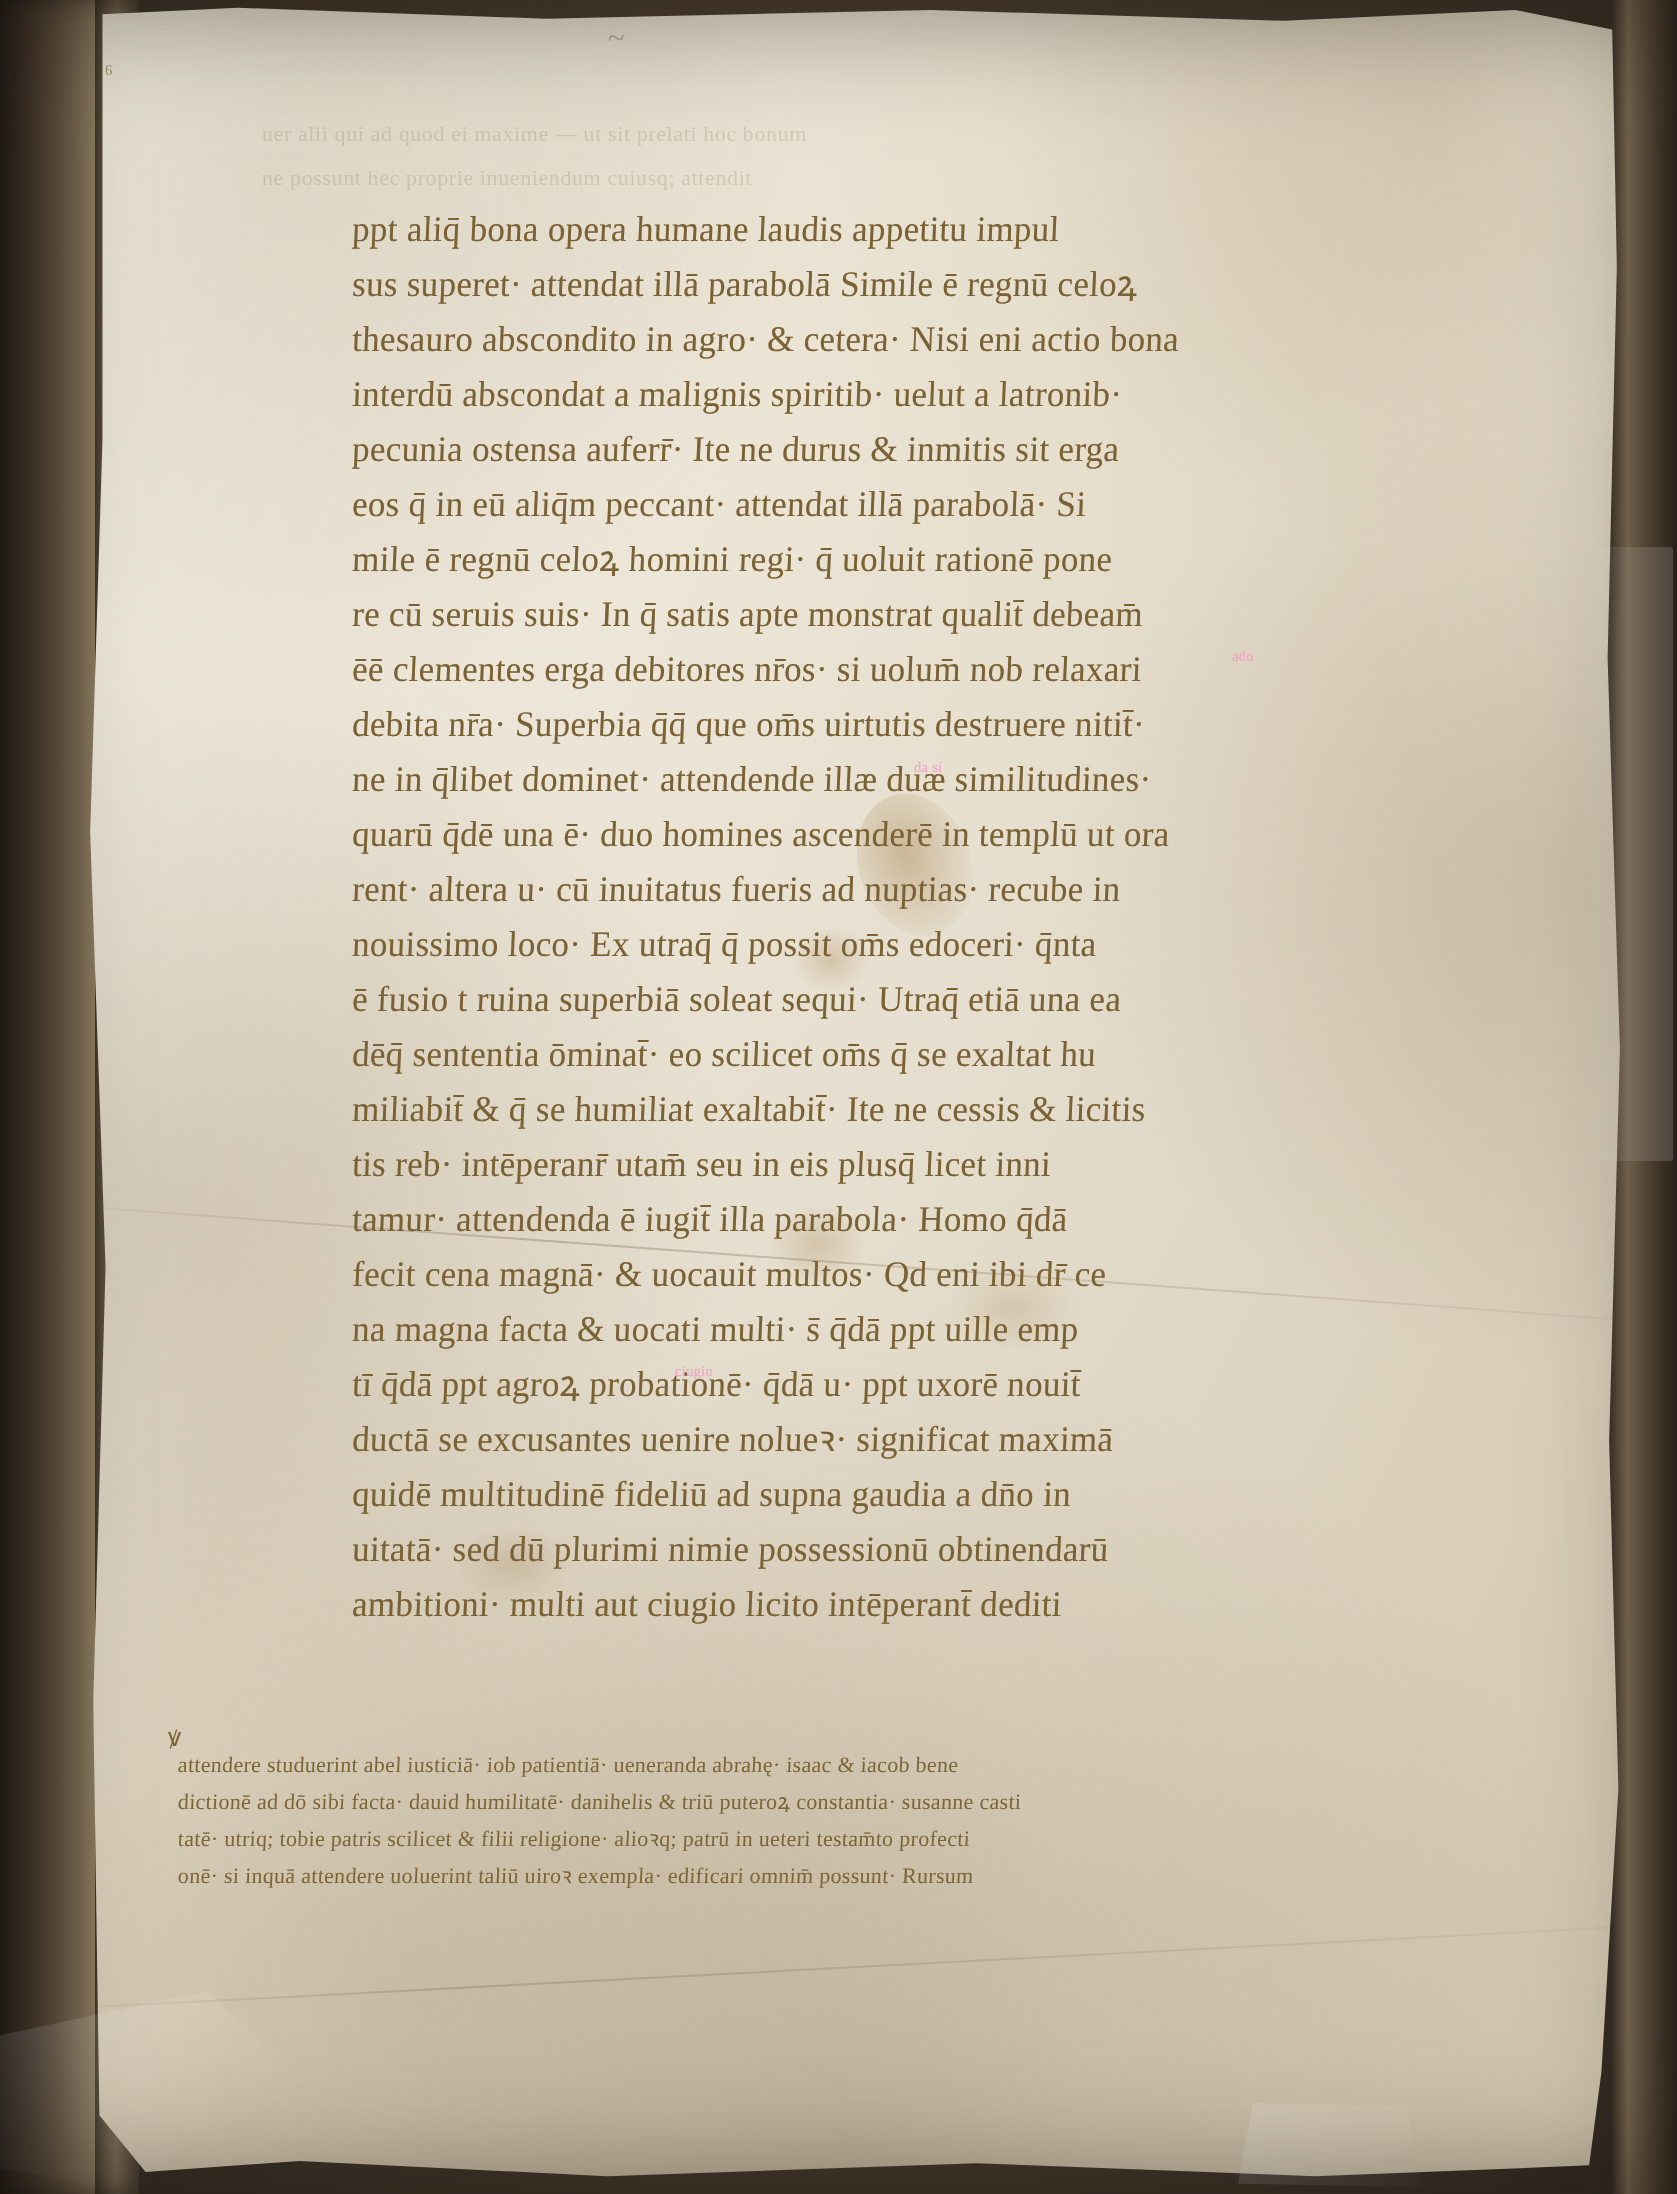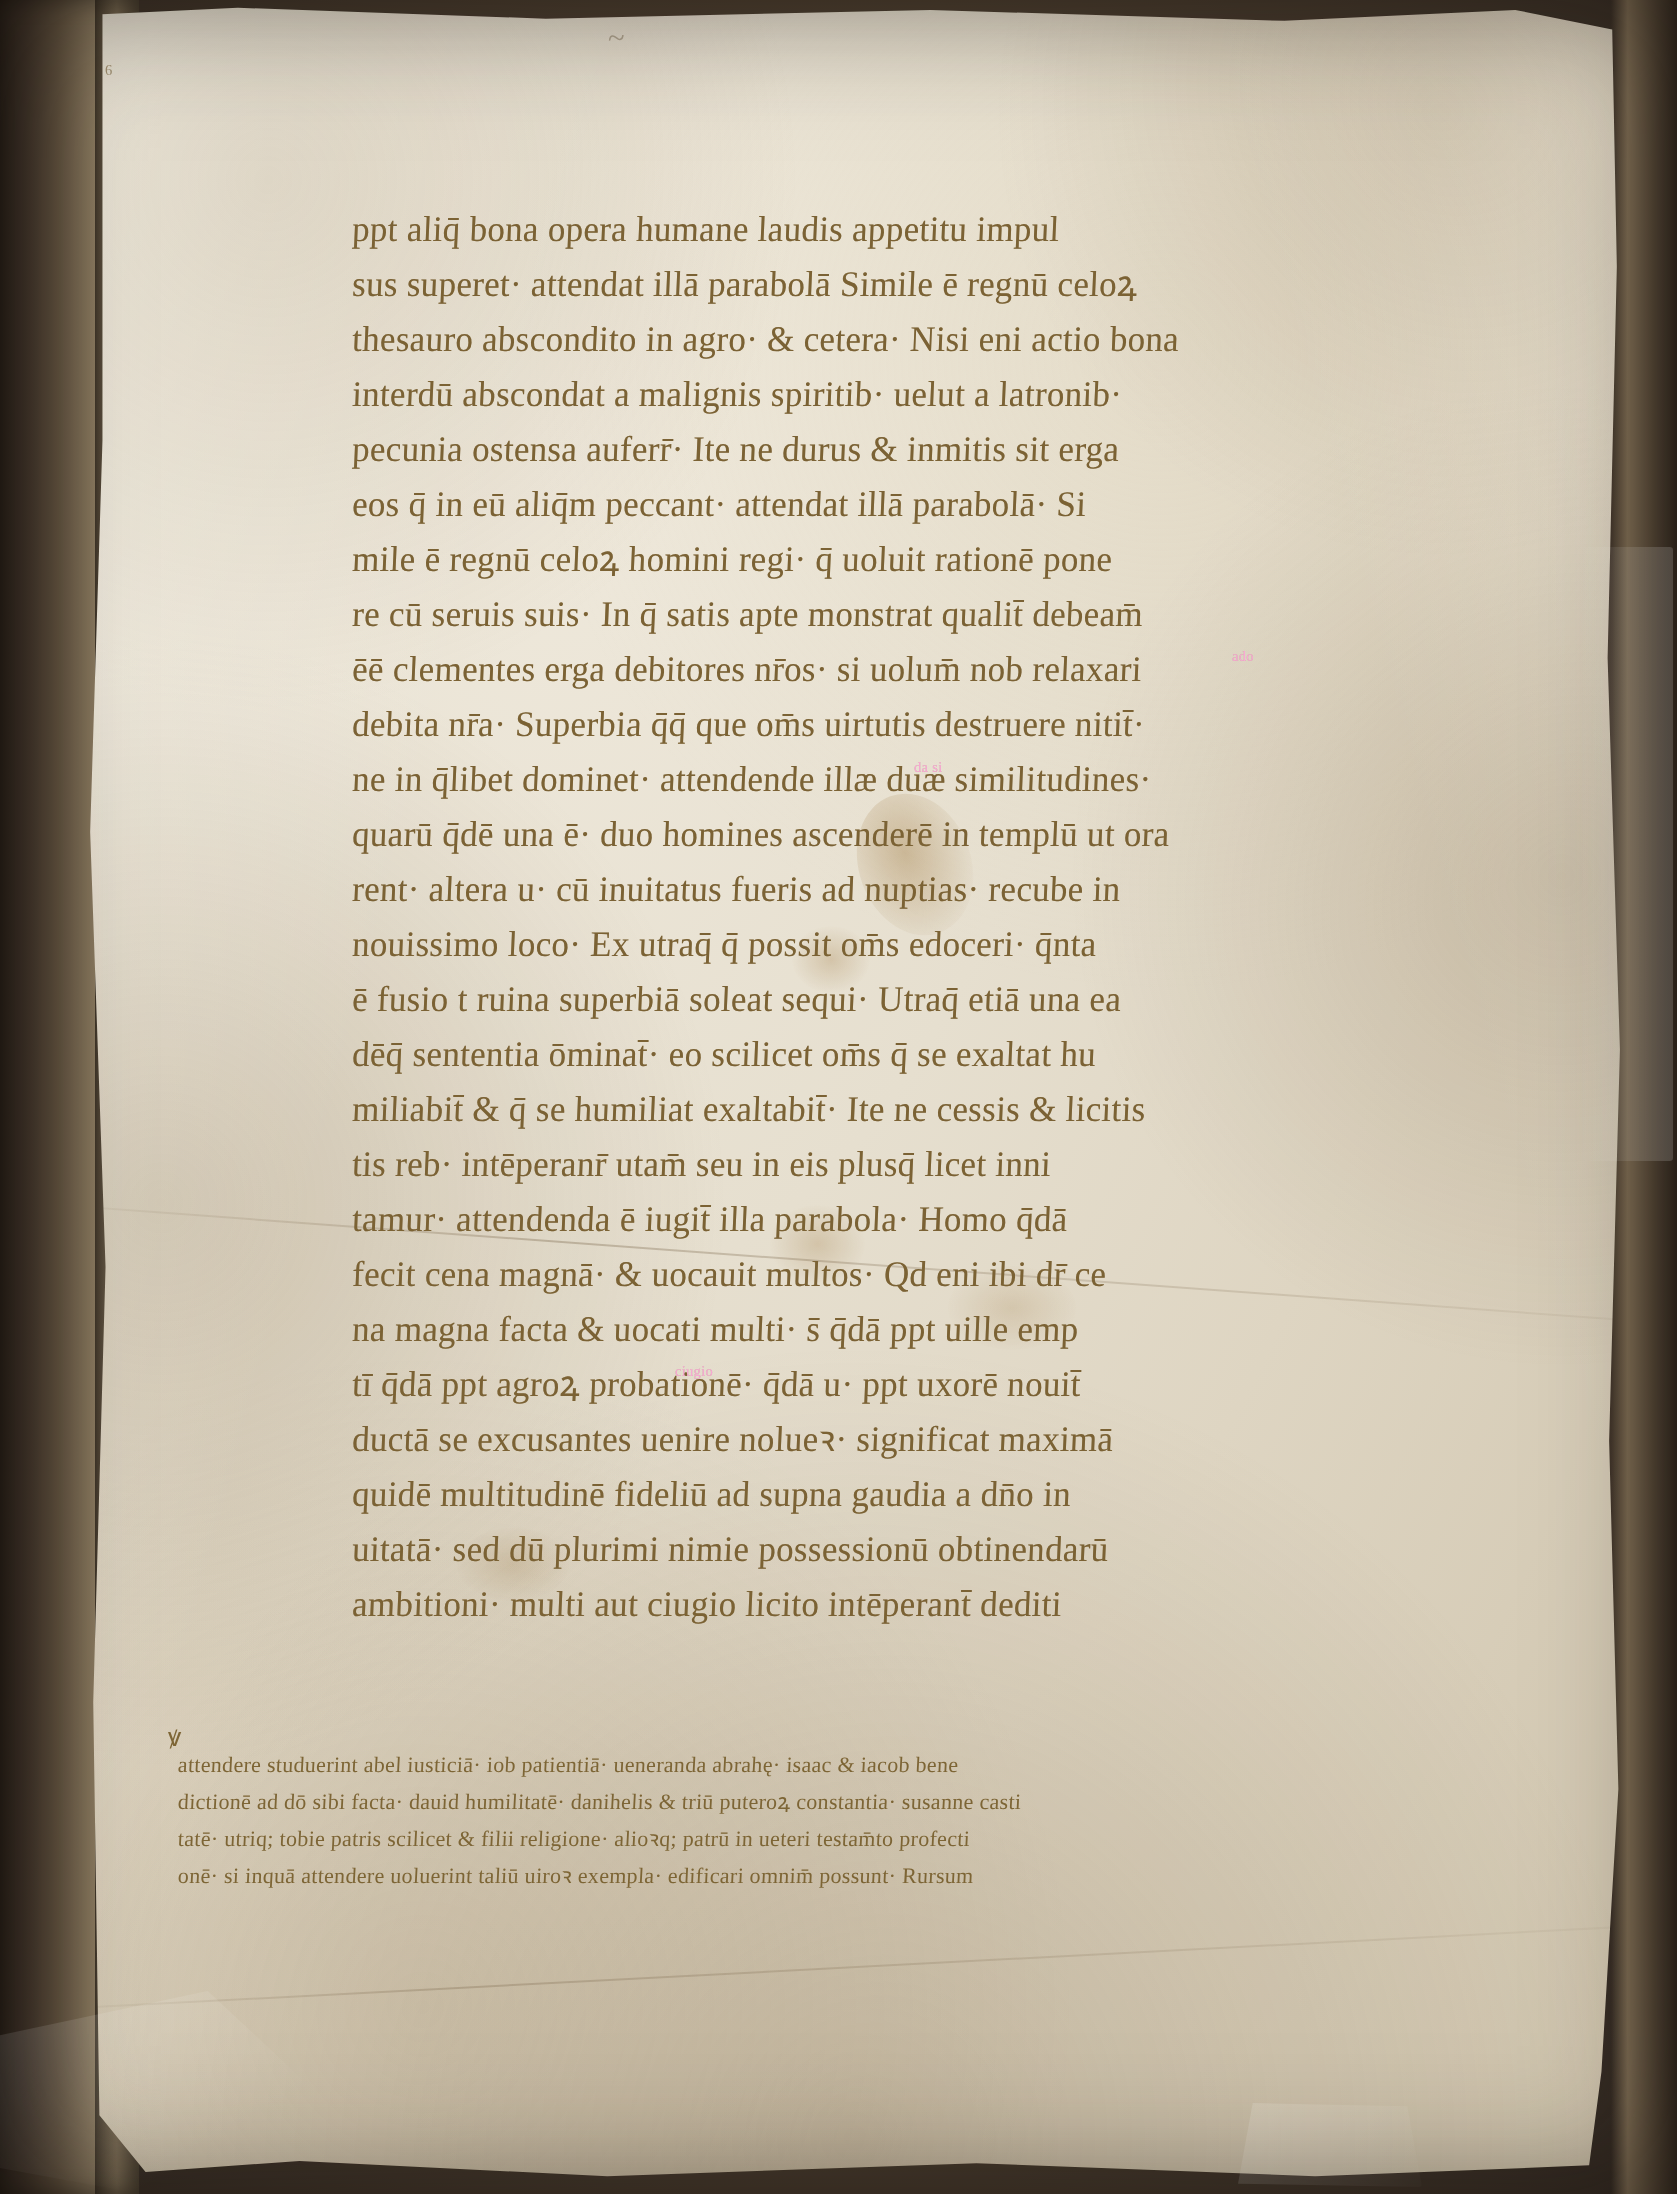--- a/index.html
+++ b/index.html
@@ -274,20 +274,24 @@
 
   <div class="stain s1"></div>
   <div class="stain s2"></div>
   <div class="stain s3"></div>
   <div class="stain s4"></div>
   <div class="stain s5"></div>
 
   <div class="top-mark">~</div>
   <div class="folio">6</div>
 
+  <div class="showthrough">
+    <div>uer alii qui ad quod ei maxime — ut sit prelati hoc bonum</div>
+    <div>ne possunt hec proprie inueniendum cuiusq; attendit</div>
+  </div>
 
   <div class="textblock">
     <div class="line"><span class="txt">ppt aliq̄ bona opera humane laudis appetitu impul</span></div>
     <div class="line"><span class="txt">sus superet· attendat illā parabolā Simile ē regnū celoꝝ</span></div>
     <div class="line"><span class="txt">thesauro abscondito in agro· &amp; cetera· Nisi eni actio bona</span></div>
     <div class="line"><span class="txt">interdū abscondat a malignis spiritib· uelut a latronib·</span></div>
     <div class="line"><span class="txt">pecunia ostensa auferr̄· Ite ne durus &amp; inmitis sit erga</span></div>
     <div class="line"><span class="txt">eos q̄ in eū aliq̄m peccant· attendat illā parabolā· Si</span></div>
     <div class="line"><span class="txt">mile ē regnū celoꝝ homini regi· q̄ uoluit rationē pone</span></div>
     <div class="line"><span class="txt">re cū seruis suis· In q̄ satis apte monstrat qualit̄ debeam̄</span></div>

